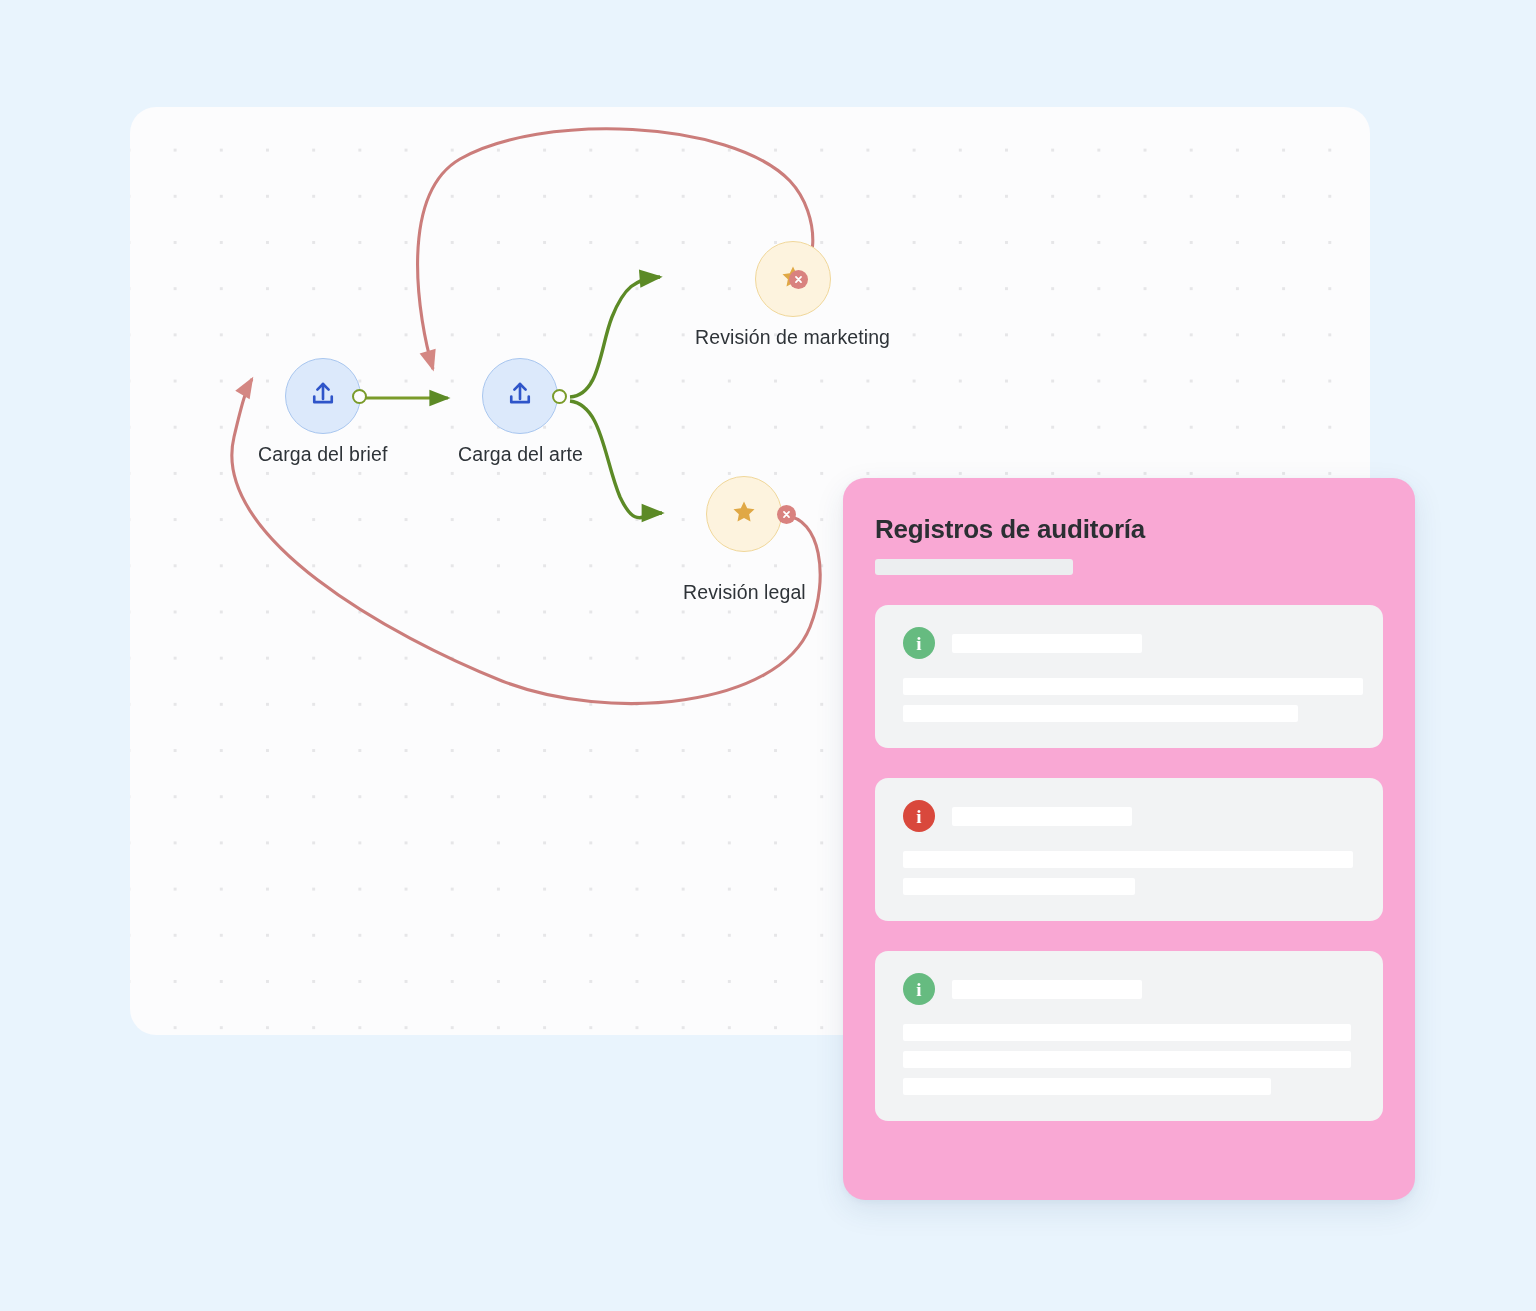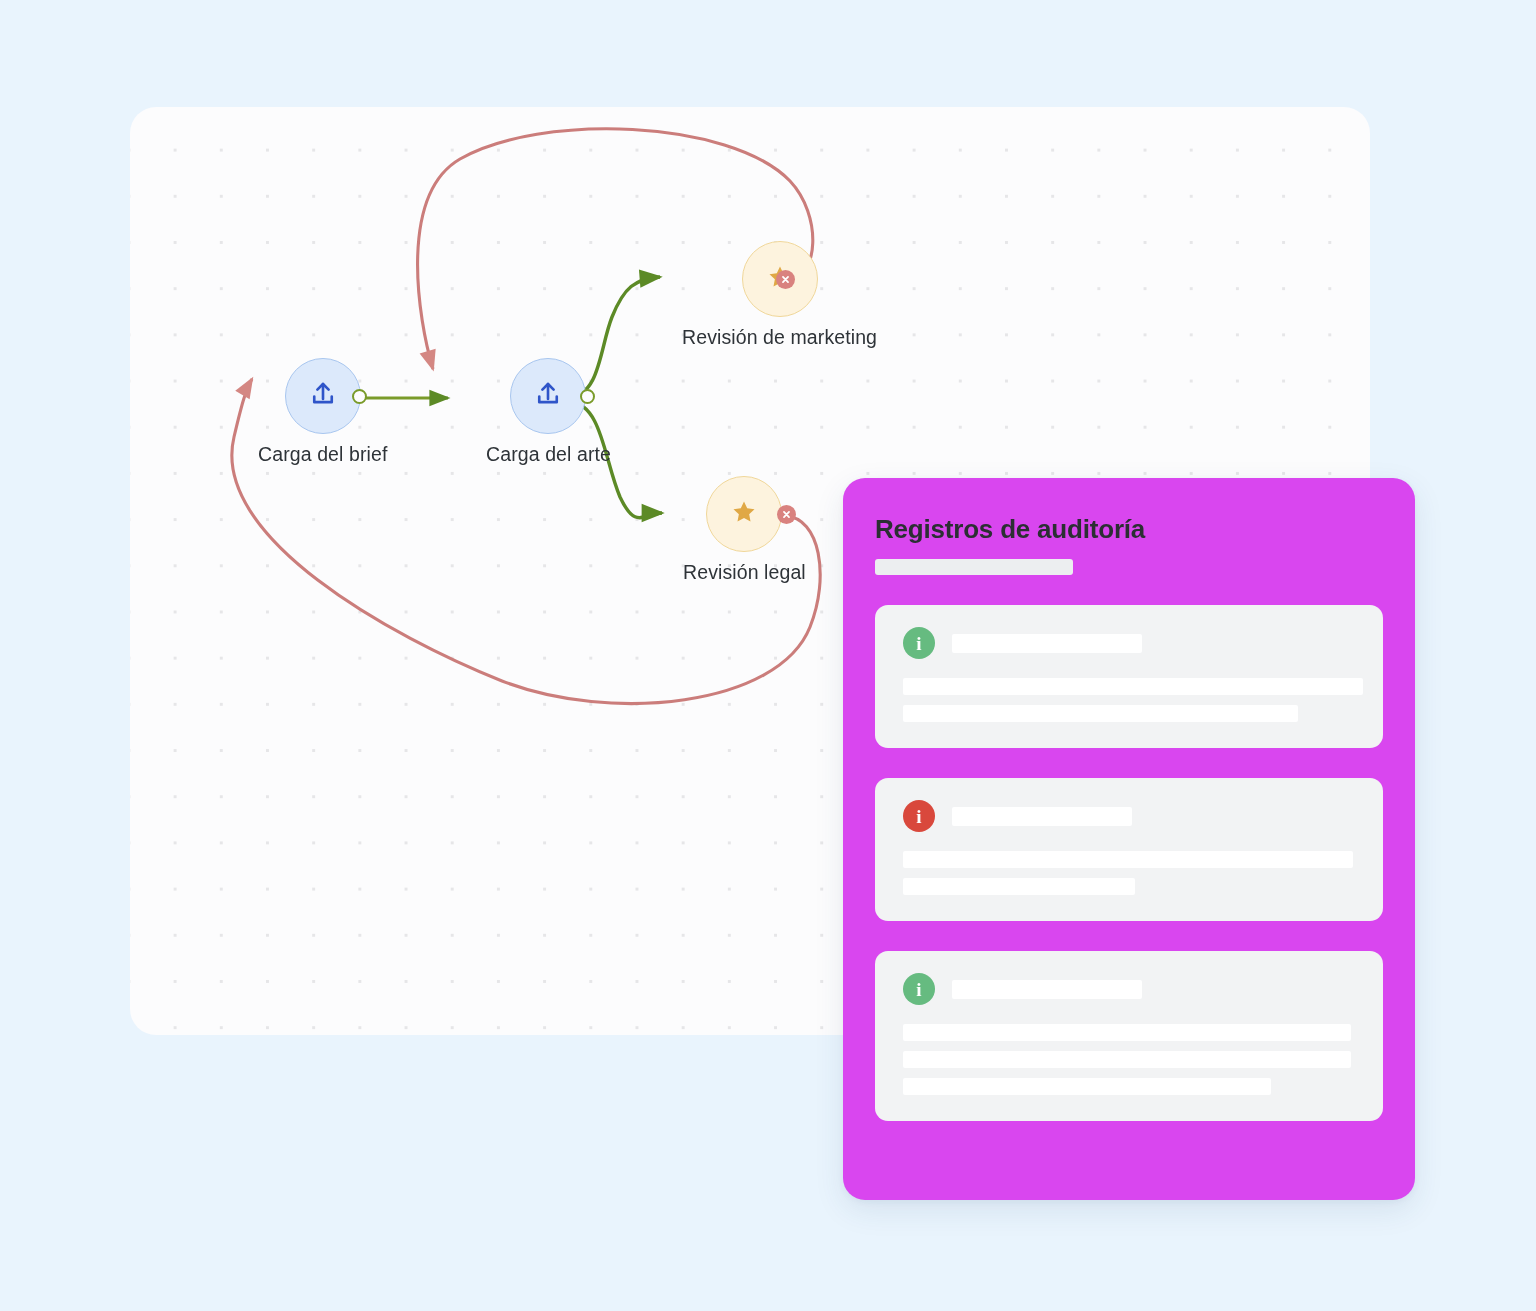--- a/index.html
+++ b/index.html
@@ -92,21 +92,21 @@
   }
   .handle.close svg { display: block; }
 
   
   #audit-panel {
     position: absolute;
     left: 843px;
     top: 478px;
     width: 572px;
     height: 722px;
-    background: #d946ef;
+    background: #f9a8d4;
     border-radius: 22px;
     box-shadow: 0 10px 30px rgba(40, 70, 110, 0.10), 0 2px 6px rgba(40,70,110,0.05);
     box-sizing: border-box;
     padding: 36px 32px 0 32px;
   }
   #audit-title {
     font-size: 26px;
     font-weight: bold;
     color: #2b2f33;
     margin: 0;
@@ -191,51 +191,51 @@
           <path d="M12 16V4"></path>
           <path d="M7.5 8.5L12 4l4.5 4.5"></path>
           <path d="M5 14v4.5h14V14"></path>
         </svg>
       </span>
     </div>
     <div class="node-label">Carga del brief</div>
     <div class="handle source" style="left:94px; top:31px;"></div>
   </div>
 
-  <div class="node" style="left:356px; top:251px;justify-content:space-between;">
+  <div class="node" style="left:328px; top:251px;justify-content:space-between;">
     <div class="node-circle upload">
       <span>
         <svg width="30" height="30" viewBox="0 0 24 24" fill="none" stroke="#2f55c9" stroke-width="2.1" stroke-linecap="round" stroke-linejoin="round">
           <path d="M12 16V4"></path>
           <path d="M7.5 8.5L12 4l4.5 4.5"></path>
           <path d="M5 14v4.5h14V14"></path>
         </svg>
       </span>
     </div>
     <div class="node-label">Carga del arte</div>
     <div class="handle source" style="left:94px; top:31px;"></div>
   </div>
 
-  <div class="node" style="left:552px; top:134px;">
+  <div class="node" style="left:565px; top:134px;">
     <div class="node-circle review">
       <span>
         <svg width="26" height="26" viewBox="0 0 24 24" fill="#e0a845">
           <path d="M12 2.4l2.95 6.16 6.75.86-4.95 4.62 1.27 6.7L12 17.5l-6.02 3.24 1.27-6.7L2.3 9.42l6.75-.86z"></path>
         </svg>
       </span>
     </div>
     <div class="node-label">Revisión de marketing</div>
     <div class="handle close" style="left:94px; top:29px;">
       <svg width="9" height="9" viewBox="0 0 10 10" stroke="#ffffff" stroke-width="2" stroke-linecap="round">
         <path d="M2.2 2.2 L7.8 7.8 M7.8 2.2 L2.2 7.8"></path>
       </svg>
     </div>
   </div>
 
-  <div class="node" style="left:553px; top:369px;">
+  <div class="node" style="left:553px; top:369px;gap:20px;">
     <div class="node-circle review">
       <span>
         <svg width="26" height="26" viewBox="0 0 24 24" fill="#e0a845">
           <path d="M12 2.4l2.95 6.16 6.75.86-4.95 4.62 1.27 6.7L12 17.5l-6.02 3.24 1.27-6.7L2.3 9.42l6.75-.86z"></path>
         </svg>
       </span>
     </div>
     <div class="node-label">Revisión legal</div>
     <div class="handle close" style="left:94px; top:29px;">
       <svg width="9" height="9" viewBox="0 0 10 10" stroke="#ffffff" stroke-width="2" stroke-linecap="round">

